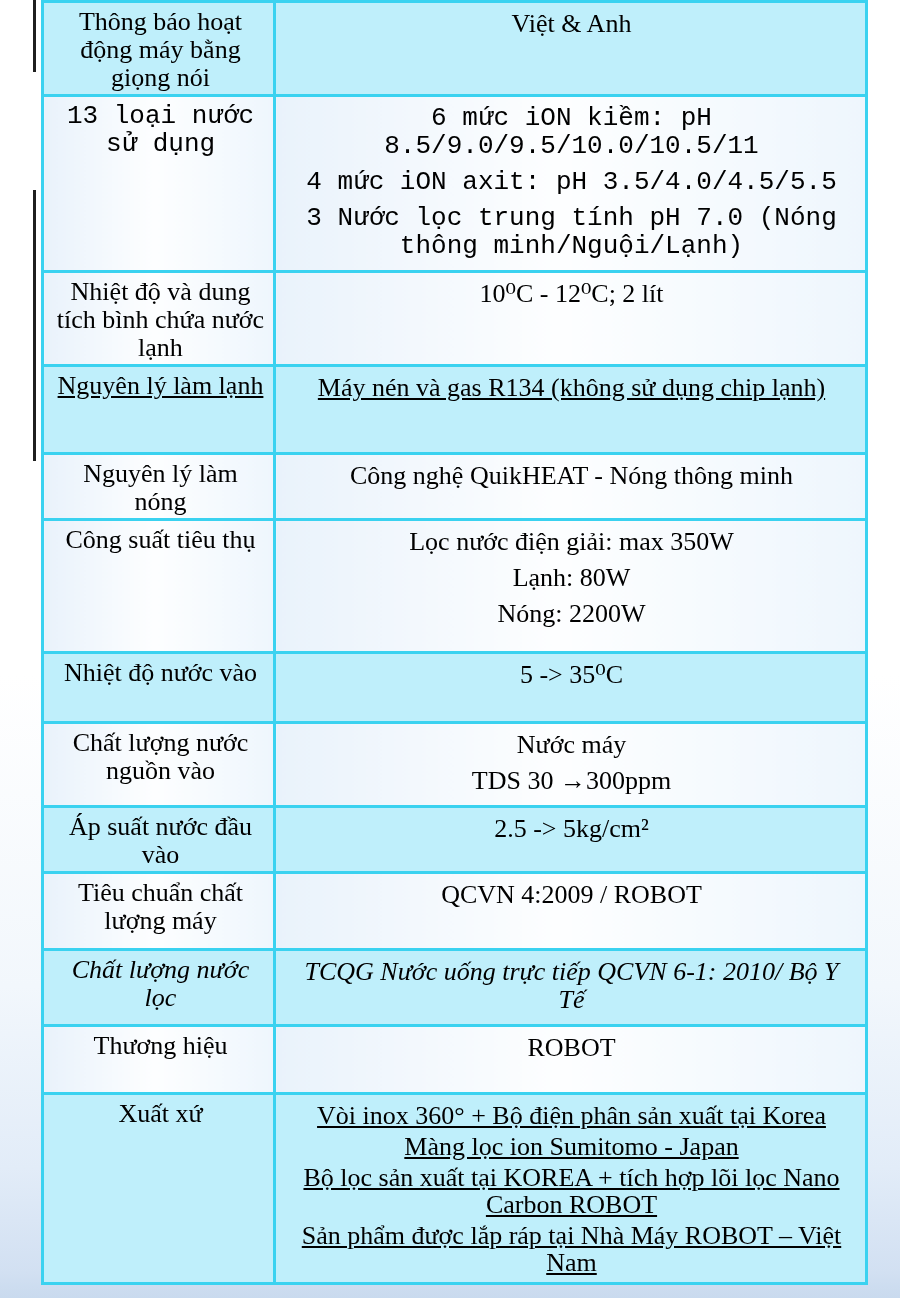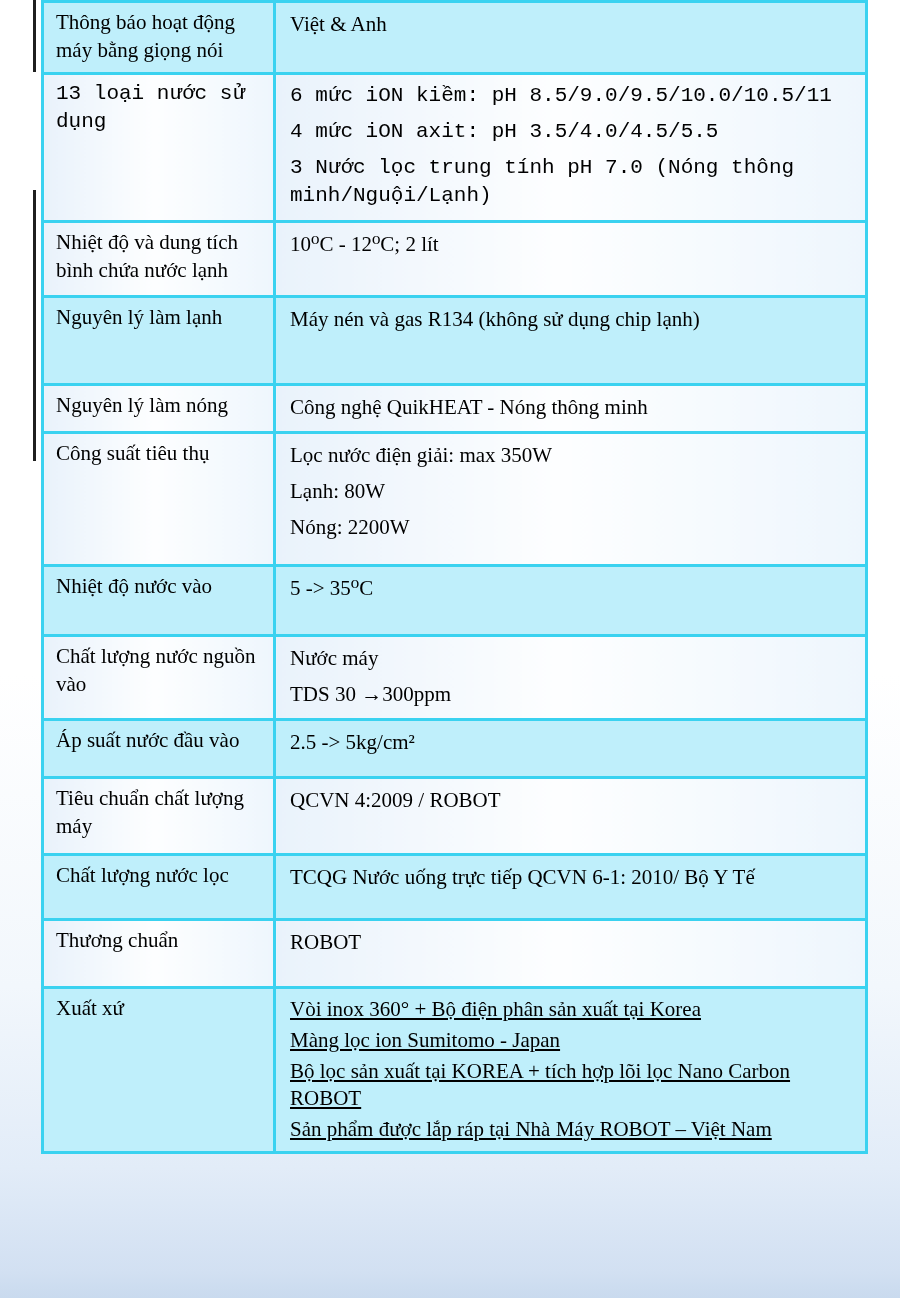--- a/index.html
+++ b/index.html
@@ -8,21 +8,21 @@
     font-family:"Liberation Serif","DejaVu Serif",serif;
     background:linear-gradient(180deg,#ffffff 0%,#ffffff 52%,#f2f7fc 76%,#e2ecf8 90%,#d2e0f2 98%,#c9daee 100%);
   }
   .spec-table-wrap{position:absolute;left:41px;top:0;}
   table.spec{
     border-collapse:collapse;table-layout:fixed;width:824px;
   }
   table.spec td{
     border:3px solid var(--border-c);
     vertical-align:top;overflow:hidden;box-sizing:border-box;
-    font-size:21px;color:#000;line-height:28px;
+    font-size:26px;color:#000;line-height:28px;text-align:center;
   }
   td.label-cell{width:232px;padding:5px 8px 2px 12px;line-height:37px;}
   td.value-cell{width:592px;padding:7px 12px 2px 14px;}
   td.cyan{background:var(--cyan-bg);}
   td.light{background:linear-gradient(90deg,#e9f2fb 0%,#fdfeff 48%,#eef6fd 100%);}
   td.vmid{vertical-align:middle;padding-left:12px;}
   .vline{margin:0 0 8px 0;}
   tr.tight .vline{margin:0 0 4px 0;line-height:27px;text-decoration:underline;}
   .dark-edge{position:absolute;left:33px;width:3px;background:#1f1f1f;}
   .edge-a{top:0;height:72px;}
@@ -50,21 +50,21 @@
             <div class="vline">4 mức iON axit: pH 3.5/4.0/4.5/5.5</div>
             <div class="vline">3 Nước lọc trung tính pH 7.0 (Nóng thông minh/Nguội/Lạnh)</div>
           </td>
         </tr>
         <tr style="height: 75px;">
           <td class="label-cell light">Nhiệt độ và dung tích bình chứa nước lạnh</td>
           <td class="value-cell light">
             <div class="vline">10⁰C - 12⁰C; 2 lít</div>
           </td>
         </tr>
-        <tr style="height: 88px;">
+        <tr style="height: 88px; text-decoration: underline;">
           <td class="label-cell cyan">Nguyên lý làm lạnh</td>
           <td class="value-cell cyan">
             <div class="vline">Máy nén và gas R134 (không sử dụng chip lạnh)</div>
           </td>
         </tr>
         <tr style="height: 39px;">
           <td class="label-cell light">Nguyên lý làm nóng</td>
           <td class="value-cell light">
             <div class="vline">Công nghệ QuikHEAT - Nóng thông minh</div>
           </td>
@@ -95,28 +95,28 @@
           <td class="value-cell cyan">
             <div class="vline">2.5 -&gt; 5kg/cm²</div>
           </td>
         </tr>
         <tr style="height: 77px;">
           <td class="label-cell light">Tiêu chuẩn chất lượng máy</td>
           <td class="value-cell light">
             <div class="vline">QCVN 4:2009 / ROBOT</div>
           </td>
         </tr>
-        <tr style="height: 65px;">
+        <tr style="height: 65px; font-style: italic;">
           <td class="label-cell cyan">Chất lượng nước lọc</td>
           <td class="value-cell cyan">
             <div class="vline">TCQG Nước uống trực tiếp QCVN 6-1: 2010/ Bộ Y Tế</div>
           </td>
         </tr>
         <tr style="height: 68px;">
-          <td class="label-cell light">Thương chuẩn</td>
+          <td class="label-cell light">Thương hiệu</td>
           <td class="value-cell light">
             <div class="vline">ROBOT</div>
           </td>
         </tr>
         <tr class="tight" style="height: 165px;">
           <td class="label-cell cyan vmid">Xuất xứ</td>
           <td class="value-cell cyan">
             <div class="vline">Vòi inox 360° + Bộ điện phân sản xuất tại Korea</div>
             <div class="vline">Màng lọc ion Sumitomo - Japan</div>
             <div class="vline">Bộ lọc sản xuất tại KOREA + tích hợp lõi lọc Nano Carbon ROBOT</div>

